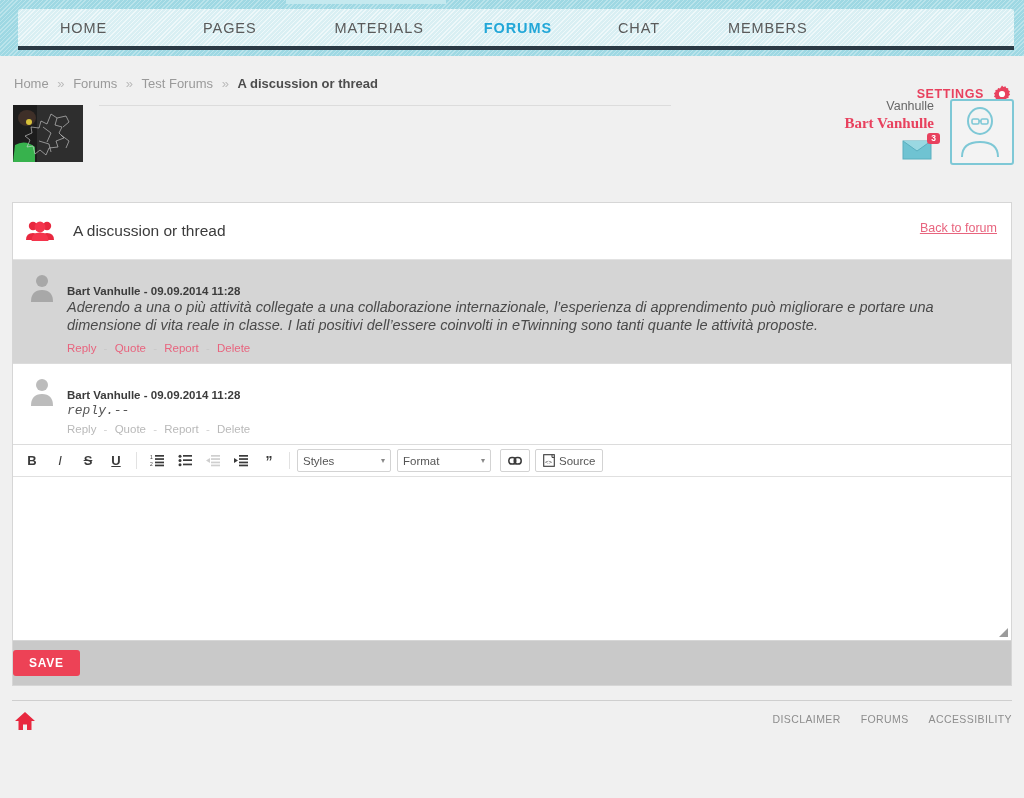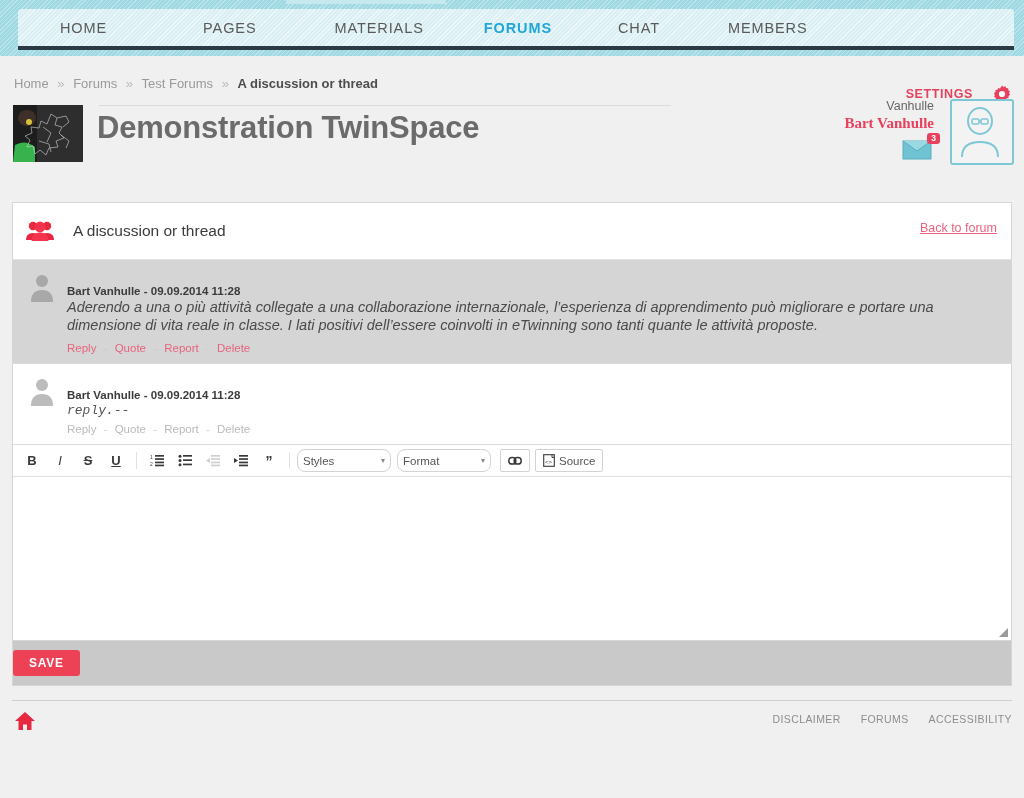--- a/index.html
+++ b/index.html
@@ -75,21 +75,21 @@
   }
   .crumbs a { color: #9a9a9a; text-decoration: none; cursor: pointer; }
   .crumbs .sep { color: #bbb; margin: 0 5px; }
   .crumbs .current { color: #4d4d4d; font-weight: bold; }
 
   .settings-link {
     position: absolute;
     right: 12px; top: 84px;
     display: flex;
     align-items: center;
-    gap: 19px;
+    gap: 8px;
     cursor: pointer;
   }
   .settings-text {
     font-size: 12.5px;
     font-weight: bold;
     letter-spacing: .6px;
     color: #e8415e;
   }
 
   
@@ -243,21 +243,21 @@
     cursor: pointer;
     border-radius: 2px;
     padding: 0 3px;
   }
   .tb-btn.dim { color: #cfcfcf; }
   .tb-sep { width: 1px; height: 17px; background: #e2e2e2; margin: 0 5px; }
   .tb-select {
     height: 21px;
     min-width: 76px;
     border: 1px solid #d3d3d3;
-    border-radius: 8px;
+    border-radius: 2px;
     background: #fff;
     display: flex;
     align-items: center;
     justify-content: space-between;
     padding: 0 5px;
     font-size: 11.5px;
     color: #555;
     cursor: pointer;
     margin-right: 4px;
   }
@@ -387,21 +387,20 @@
       <g stroke="#d8d8d8" stroke-width="0.7" fill="none" opacity="0.85">
         <path d="M38 9 l6 4 l-2 7 l7 2 l-3 6 l5 5 l-8 3 l2 6 l-9 1 l-3 7 l-6 -5 l-5 4 l-2 -8 l-6 1 l3 -7 l-5 -4 l7 -3 l-1 -6 l8 1 l2 -7 l6 3 z"></path>
         <path d="M44 13 l9 -2 l3 6 l-6 5"></path>
         <path d="M30 22 l8 6 l-4 9"></path>
         <path d="M26 36 l10 3 l2 8"></path>
         <path d="M48 30 l8 6 l-3 7"></path>
       </g>
     </svg>
   </div>
   <div class="titlebar-line"></div>
-  <div class="page-title">Demonstration TwinSpace</div>
 
   <div class="welcome-box">
     <div class="welcome-label">Vanhulle</div>
     <div class="welcome-name">Bart Vanhulle</div>
   </div>
 
   <div class="msg-icon-wrap">
     <svg width="30" height="22" viewBox="0 0 30 22">
       <rect x="1" y="3" width="28" height="18" fill="#6fc3d2" stroke="#5aafbf" stroke-width="1"></rect>
       <path d="M1 3 L15 13 L29 3" fill="#9ad8e2" stroke="#5aafbf" stroke-width="1"></path>

